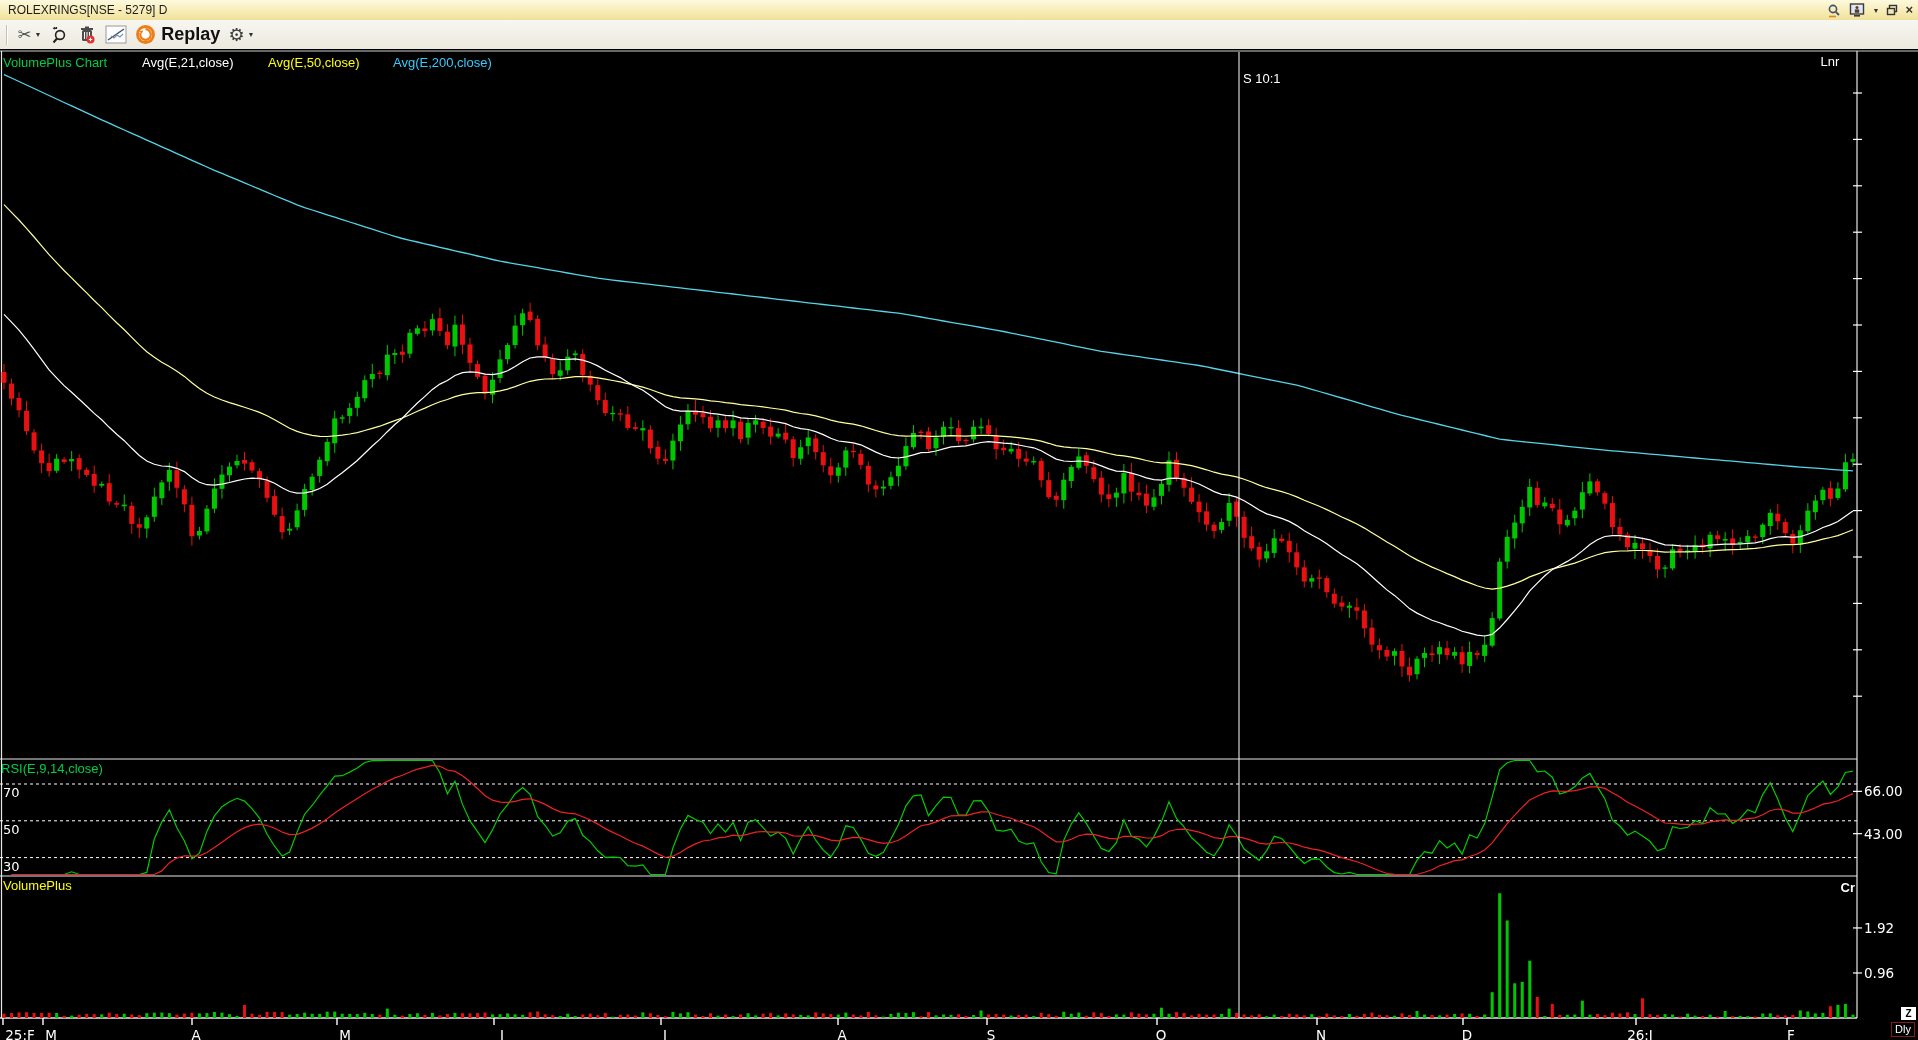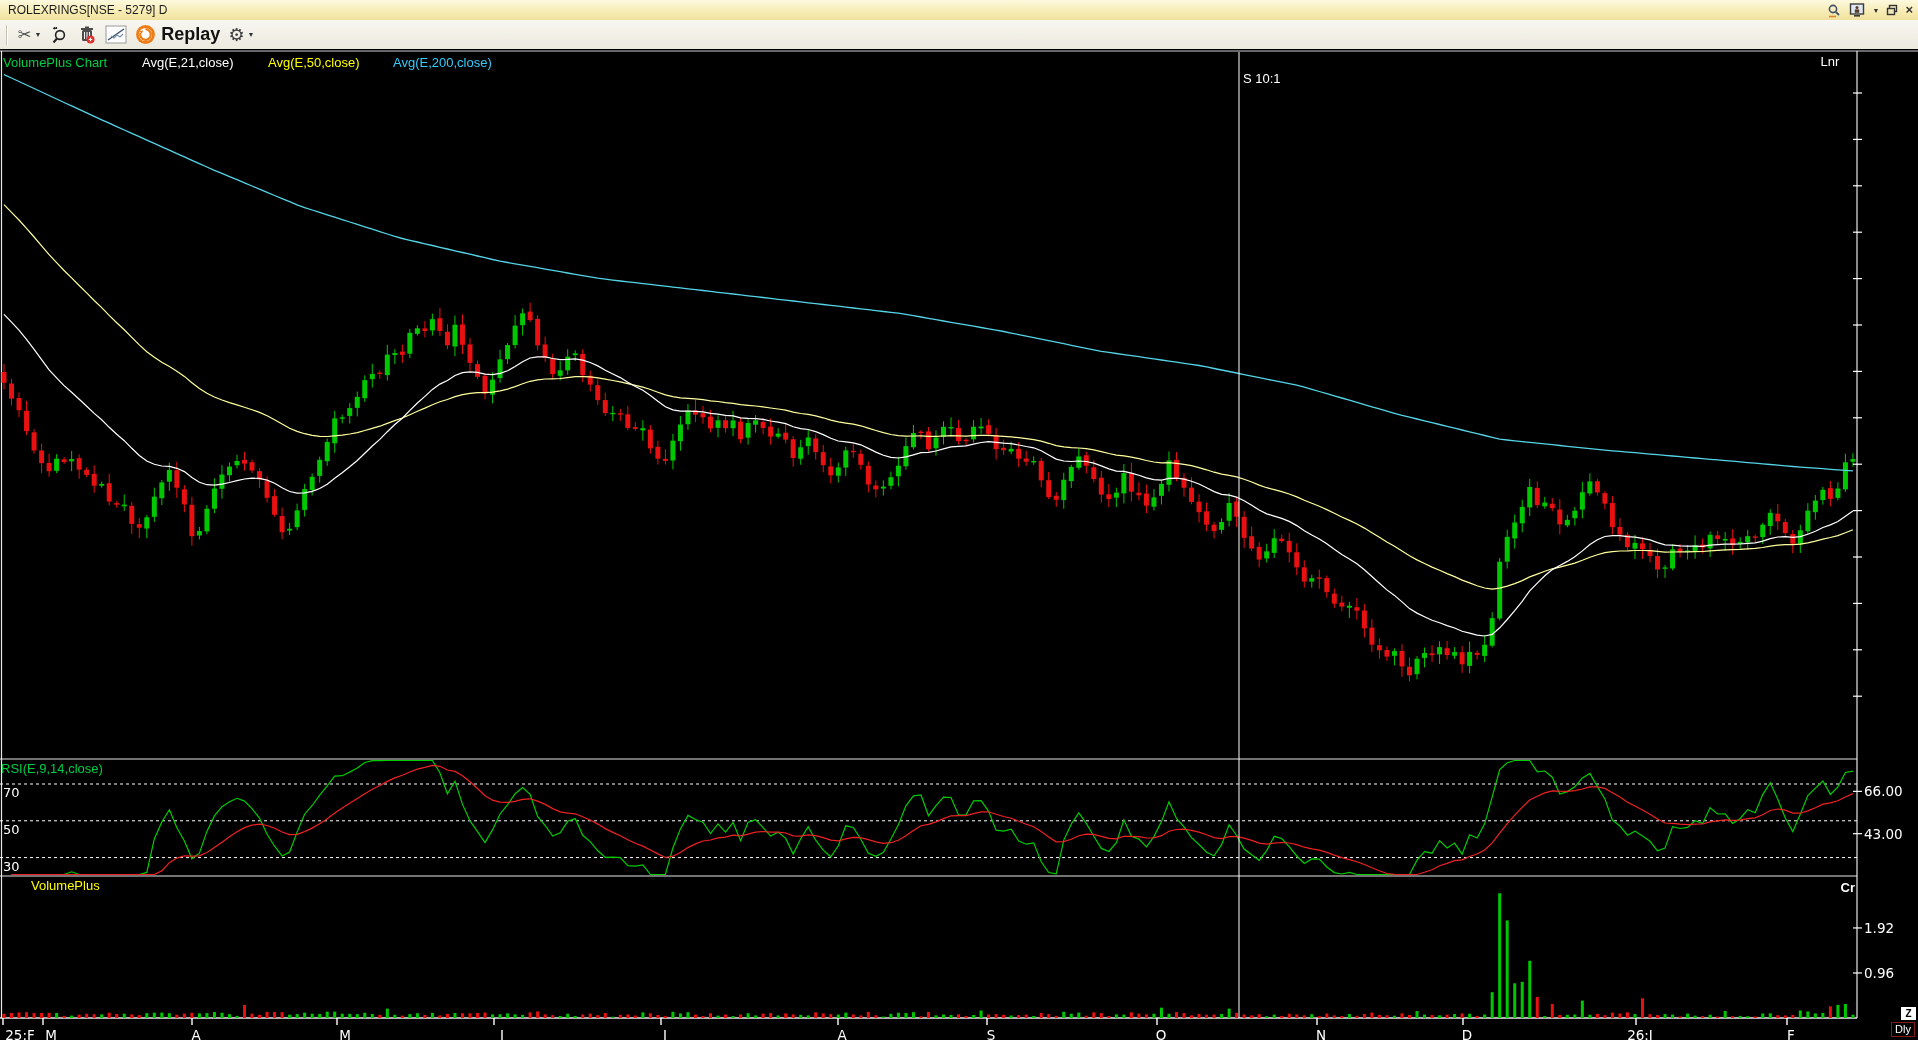--- a/index.html
+++ b/index.html
@@ -949,18 +949,18 @@
         <line x1="1239" y1="3" x2="1239" y2="969" stroke="#ffffff" stroke-width="1"></line>
       </svg>
 
     <span class="ovl" style="left: 3px; top: 6px; color: rgb(0, 204, 68);">VolumePlus Chart</span>
     <span class="ovl" style="left: 142px; top: 6px; color: rgb(255, 255, 255);">Avg(E,21,close)</span>
     <span class="ovl" style="left: 268px; top: 6px; color: rgb(255, 255, 0);">Avg(E,50,close)</span>
     <span class="ovl" style="left: 393px; top: 6px; color: rgb(51, 204, 255);">Avg(E,200,close)</span>
     <span class="ovl" style="left:1805px;top:5px;width:50px;text-align:center;color:#fff;">Lnr</span>
     <span class="ovl" style="left:1243px;top:22px;color:#fff;">S 10:1</span>
     <span class="ovl" style="left: 1px; top: 712px; color: rgb(0, 204, 68);">RSI(E,9,14,close)</span>
-    <span class="ovl" style="left: 3px; top: 829px; color: rgb(255, 255, 0); padding-left: 28px;">VolumePlus</span>
+    <span class="ovl" style="left: 3px; top: 829px; color: rgb(255, 255, 0);">VolumePlus</span>
     <span class="ovl" style="left:1810px;top:831px;width:45px;text-align:right;color:#fff;font-weight:bold;">Cr</span>
     <div class="chip-z">Z</div>
     <div class="chip-dly">Dly</div>
   </div>
 </div>
 
 </body></html>

